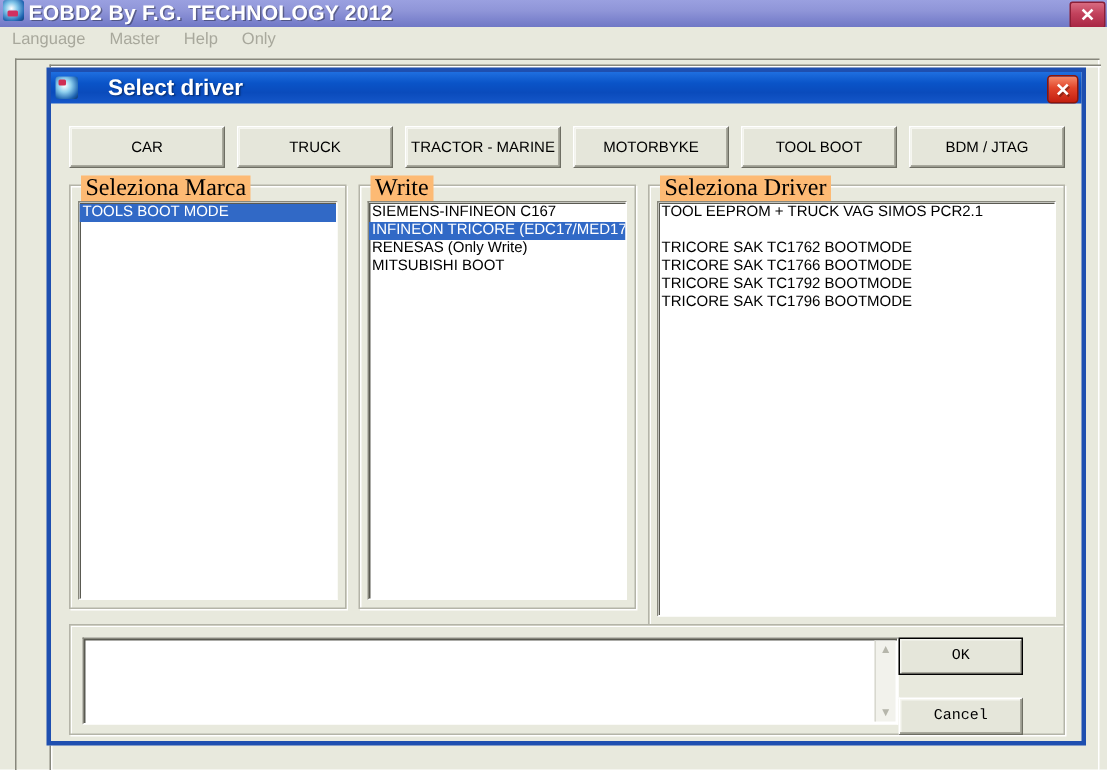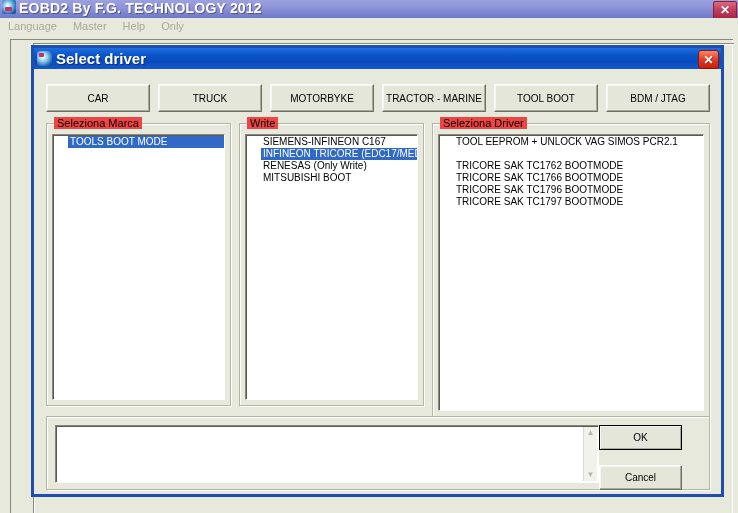--- a/index.html
+++ b/index.html
@@ -109,20 +109,21 @@
     border: 3px solid #1e4fb0;
     box-sizing: border-box;
   }
   #dialog-titlebar {
     position: absolute;
     left: 0; top: 0;
     right: 0; height: 21px;
     background: linear-gradient(to bottom, #1f6fe0 0%, #0a54c8 35%, #0a4bbc 65%, #1557c9 100%);
     display: flex;
     align-items: center;
+    gap: 16px;
   }
   #dialog-icon {
     width: 15px; height: 15px;
     margin-left: 3px; margin-right: 4px;
     border-radius: 2px;
     background: radial-gradient(circle at 40% 40%, #ffffff 0%, #8ed0ef 35%, #1e63b0 75%, #0d3468 100%);
     flex: none;
     position: relative;
   }
   #dialog-icon:after {
@@ -182,25 +183,26 @@
   
   .groupbox {
     position: absolute;
     border: 1px solid #b4b4a8;
     box-shadow: inset 1px 1px 0 #ffffff, 1px 1px 0 #ffffff;
     box-sizing: border-box;
   }
   .groupbox-caption {
     position: absolute;
     top: -7px; left: 7px;
-    background: #ef4444;
+    background: #fdba74;
     padding: 0 3px;
-    font-size: 11px;
-    color: #000000;
-    white-space: nowrap;
+    font-size: 16px;
+    color: #000000;
+    white-space: nowrap;
+    font-family: Liberation Serif, serif;
   }
   .listbox {
     position: absolute;
     left: 5px; top: 10px;
     right: 5px; bottom: 5px;
     background: #ffffff;
     border: 1px solid;
     border-color: #87877c #ffffff #ffffff #87877c;
     box-shadow: inset 1px 1px 0 #5a5a52;
     overflow: hidden;
@@ -208,21 +210,20 @@
     box-sizing: border-box;
   }
   .list-item {
     height: 12px;
     line-height: 12px;
     font-size: 10px;
     color: #000000;
     padding-left: 2px;
     white-space: nowrap;
     overflow: hidden;
-    margin-left: 15px;
   }
   .list-item.selected {
     background: #3169c6;
     color: #ffffff;
   }
   .list-item.spacer { height: 12px; }
 
   #gb-marca { left: 12px; top: 75px; width: 185px; height: 283px; }
   #gb-auto  { left: 205px; top: 75px; width: 185px; height: 283px; }
   #gb-driver{ left: 398px; top: 75px; width: 278px; height: 294px; }
@@ -273,20 +274,21 @@
   .dialog-button {
     position: absolute;
     width: 83px; height: 25px;
     background: #e5e6da;
     display: flex;
     align-items: center;
     justify-content: center;
     font-size: 10px;
     color: #000000;
     box-sizing: border-box;
+    font-family: Liberation Mono, monospace;
   }
   #btn-ok {
     left: 565px; top: 377px;
     border: 1px solid #000000;
     box-shadow: inset 1px 1px 0 #f6f6f0, inset -1px -1px 0 #a9a99d;
   }
   #btn-cancel {
     left: 565px; top: 417px;
     border: 1px solid;
     border-color: #ffffff #6e6e63 #6e6e63 #ffffff;
@@ -319,22 +321,22 @@
 
     <div id="dialog-titlebar">
       <div id="dialog-icon"></div>
       <span id="dialog-title-text">Select driver</span>
       <div id="dialog-close-btn">✕</div>
     </div>
 
     <div id="tab-row">
       <div class="tab-button">CAR</div>
       <div class="tab-button">TRUCK</div>
+      <div class="tab-button">TRACTOR - MARINE</div>
       <div class="tab-button">MOTORBYKE</div>
-      <div class="tab-button">TRACTOR - MARINE</div>
       <div class="tab-button">TOOL BOOT</div>
       <div class="tab-button">BDM / JTAG</div>
     </div>
 
     <div class="groupbox" id="gb-marca">
       <span class="groupbox-caption">Seleziona Marca</span>
       <div class="listbox" id="list-marca">
           <div class="list-item selected">TOOLS BOOT MODE</div>
         </div>
     </div>
@@ -345,26 +347,26 @@
           <div class="list-item">SIEMENS-INFINEON C167</div>
           <div class="list-item selected">INFINEON TRICORE (EDC17/MED17)</div>
           <div class="list-item">RENESAS (Only Write)</div>
           <div class="list-item">MITSUBISHI BOOT</div>
         </div>
     </div>
 
     <div class="groupbox" id="gb-driver">
       <span class="groupbox-caption">Seleziona Driver</span>
       <div class="listbox" id="list-driver">
-          <div class="list-item">TOOL EEPROM + UNLOCK VAG SIMOS PCR2.1</div>
+          <div class="list-item">TOOL EEPROM + TRUCK VAG SIMOS PCR2.1</div>
           <div class="list-item spacer"></div>
           <div class="list-item">TRICORE SAK TC1762  BOOTMODE</div>
           <div class="list-item">TRICORE SAK TC1766  BOOTMODE</div>
+          <div class="list-item">TRICORE SAK TC1792  BOOTMODE</div>
           <div class="list-item">TRICORE SAK TC1796  BOOTMODE</div>
-          <div class="list-item">TRICORE SAK TC1797  BOOTMODE</div>
         </div>
     </div>
 
     <div id="log-frame">
       <div id="log-textarea">
         <div id="log-scrollbar">
           <span class="scroll-arrow">▲</span>
           <span class="scroll-arrow">▼</span>
         </div>
       </div>

